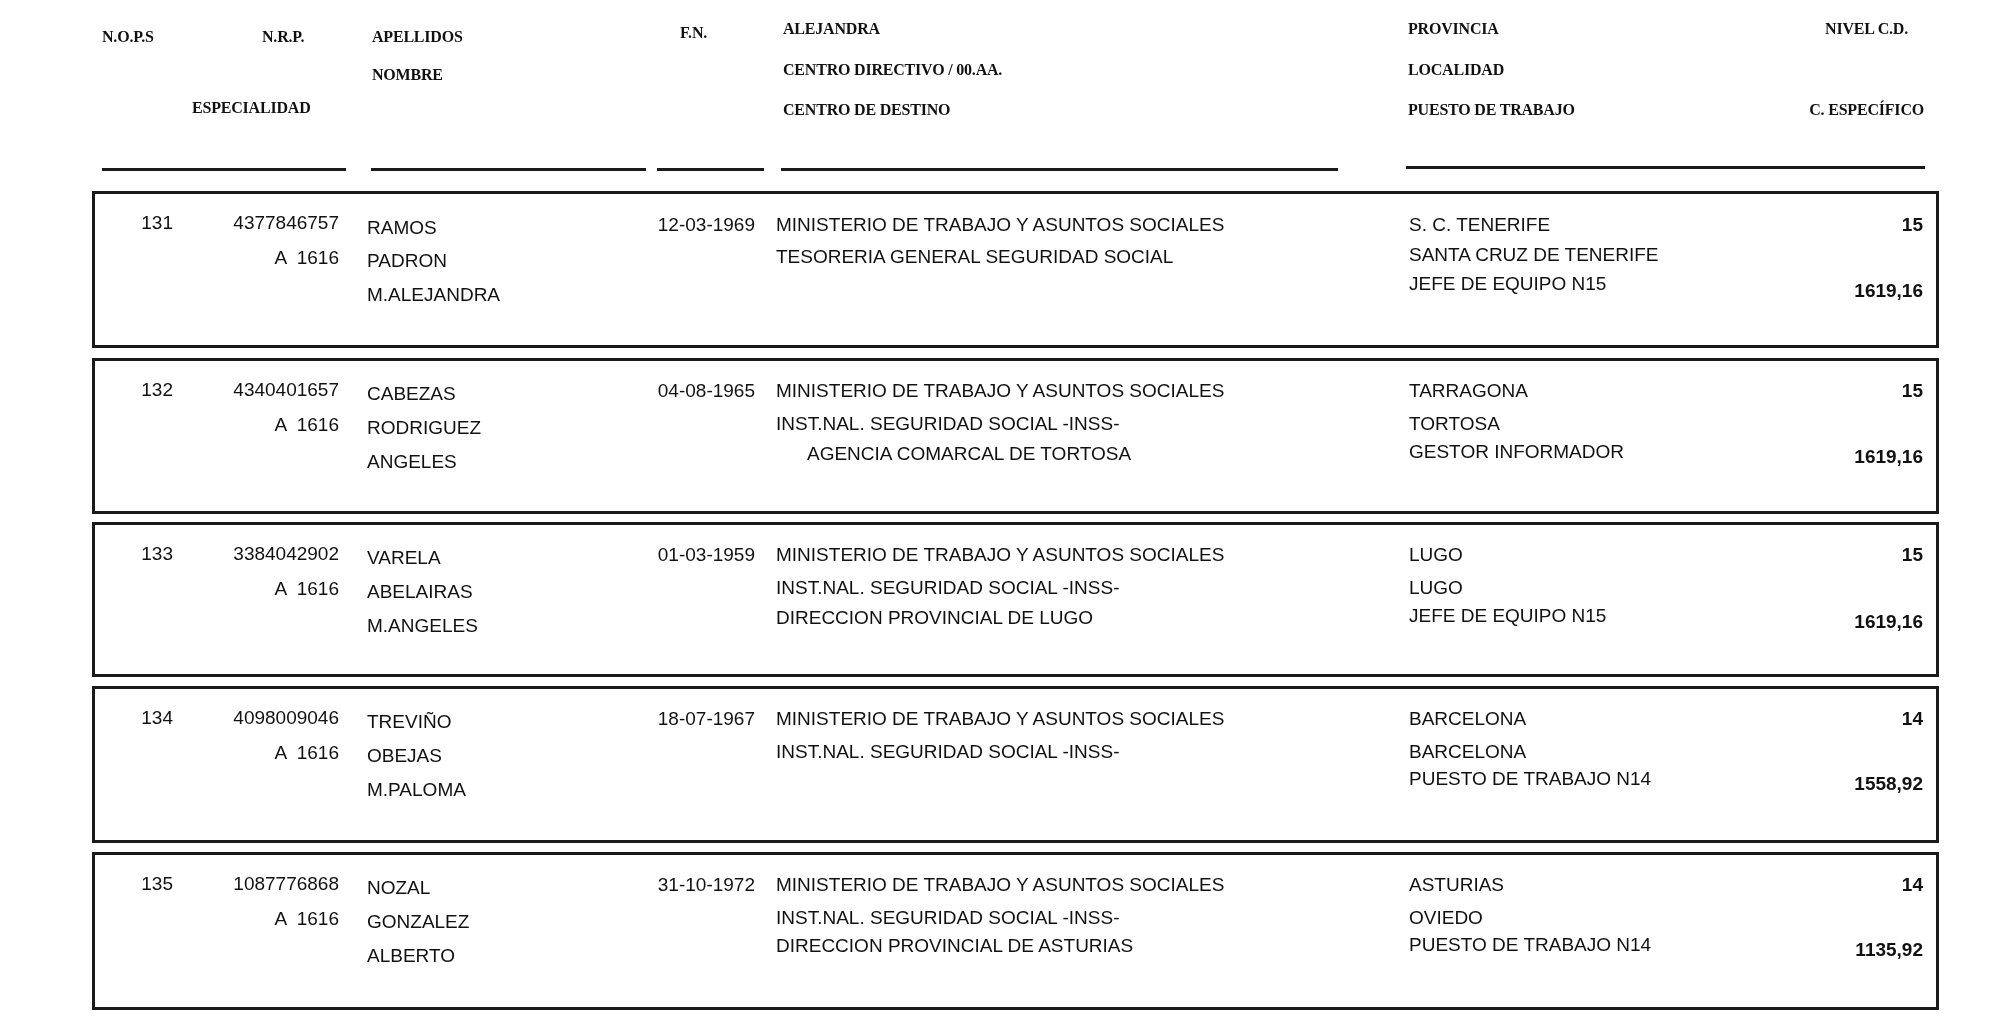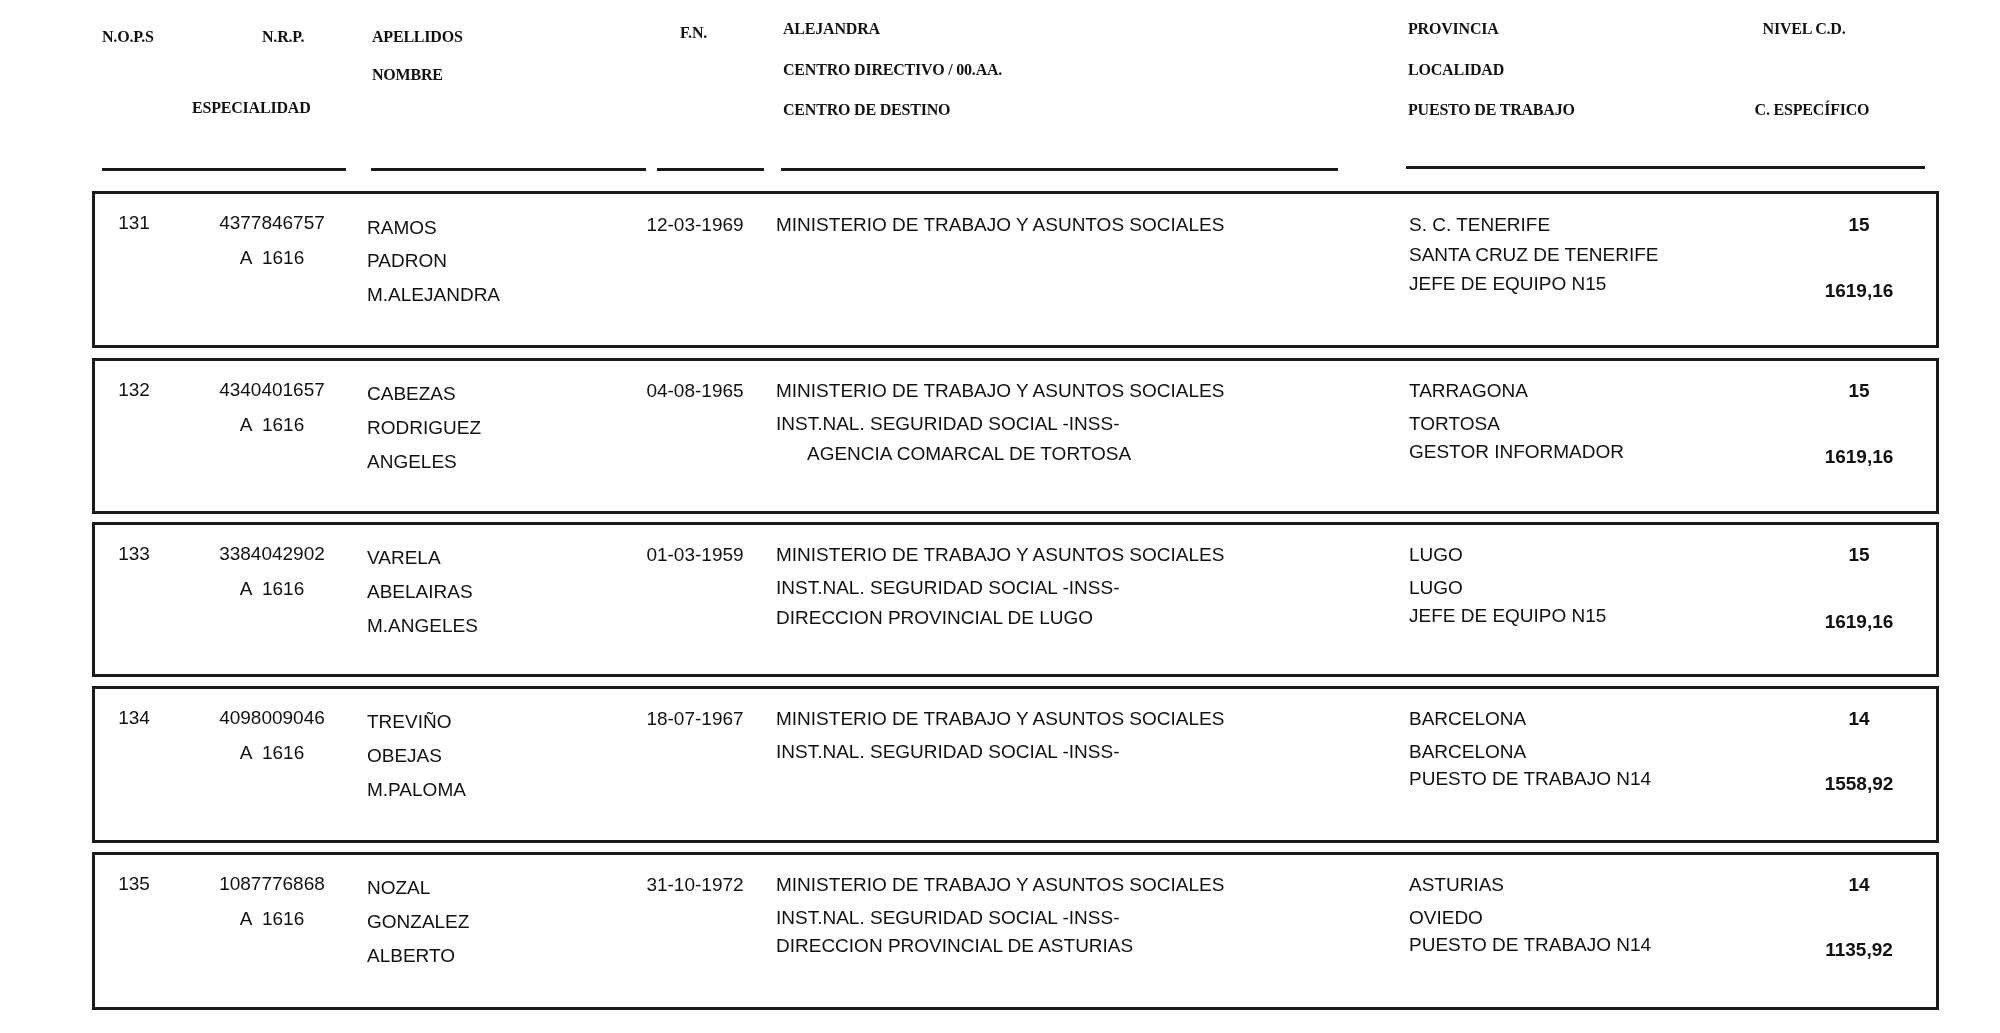--- a/index.html
+++ b/index.html
@@ -1,21 +1,21 @@
 <!DOCTYPE html>
 <html><head>
 <meta charset="utf-8">
 <style>
   html, body { margin: 0; padding: 0; background: #ffffff; }
   body { width: 2000px; height: 1033px; position: relative; overflow: hidden; color: #111; }
   .hdr { position: absolute; font-family: "Liberation Serif", serif; font-weight: bold; font-size: 16px; color: #111; white-space: nowrap; letter-spacing: -0.2px; }
   .uline { position: absolute; height: 3px; background: #1a1a1a; top: 168px; }
   .rec { position: absolute; left: 92px; width: 1847px; border: 3px solid #1a1a1a; box-sizing: border-box; }
   .cell { position: absolute; font-family: "Liberation Sans", sans-serif; font-size: 19px; color: #111; white-space: nowrap; }
-  .r { text-align: center; }
+  .r { text-align: right; }
   .b { font-weight: bold; }
 </style>
 </head>
 <body>
 
 <div>
   <span class="hdr" style="left:102px; top:28px;">N.O.P.S</span>
   <span class="hdr" style="left:262px; top:28px;">N.R.P.</span>
   <span class="hdr" style="left:192px; top:99px;">ESPECIALIDAD</span>
   <span class="hdr" style="left:372px; top:28px;">APELLIDOS</span>
@@ -39,20 +39,21 @@
 
 <div class="rec" style="top:191px; height:157px;">
   <span class="cell r" style="left:0; width:78px; top:18px;">131</span>
   <span class="cell r" style="left:110px; width:134px; top:18px;">4377846757</span>
   <span class="cell r" style="left:110px; width:134px; top:53px; white-space:pre;">A  1616</span>
   <span class="cell" style="left:272px; top:23px;">RAMOS</span>
   <span class="cell" style="left:272px; top:56px;">PADRON</span>
   <span class="cell" style="left:272px; top:90px;">M.ALEJANDRA</span>
   <span class="cell r" style="left:540px; width:120px; top:20px;">12-03-1969</span>
   <span class="cell" style="left:681px; top:20px;">MINISTERIO DE TRABAJO Y ASUNTOS SOCIALES</span>
+  <span class="cell" style="left:681px; top:52px;">TESORERIA GENERAL SEGURIDAD SOCIAL</span>
   <span class="cell" style="left:1314px; top:20px;">S. C. TENERIFE</span>
   <span class="cell" style="left:1314px; top:50px;">SANTA CRUZ DE TENERIFE</span>
   <span class="cell" style="left:1314px; top:79px;">JEFE DE EQUIPO N15</span>
   <span class="cell r b" style="left:1700px; width:128px; top:20px;">15</span>
   <span class="cell r b" style="left:1700px; width:128px; top:86px;">1619,16</span>
 </div>
 
 <div class="rec" style="top:358px; height:156px;">
   <span class="cell r" style="left:0; width:78px; top:18px;">132</span>
   <span class="cell r" style="left:110px; width:134px; top:18px;">4340401657</span>

